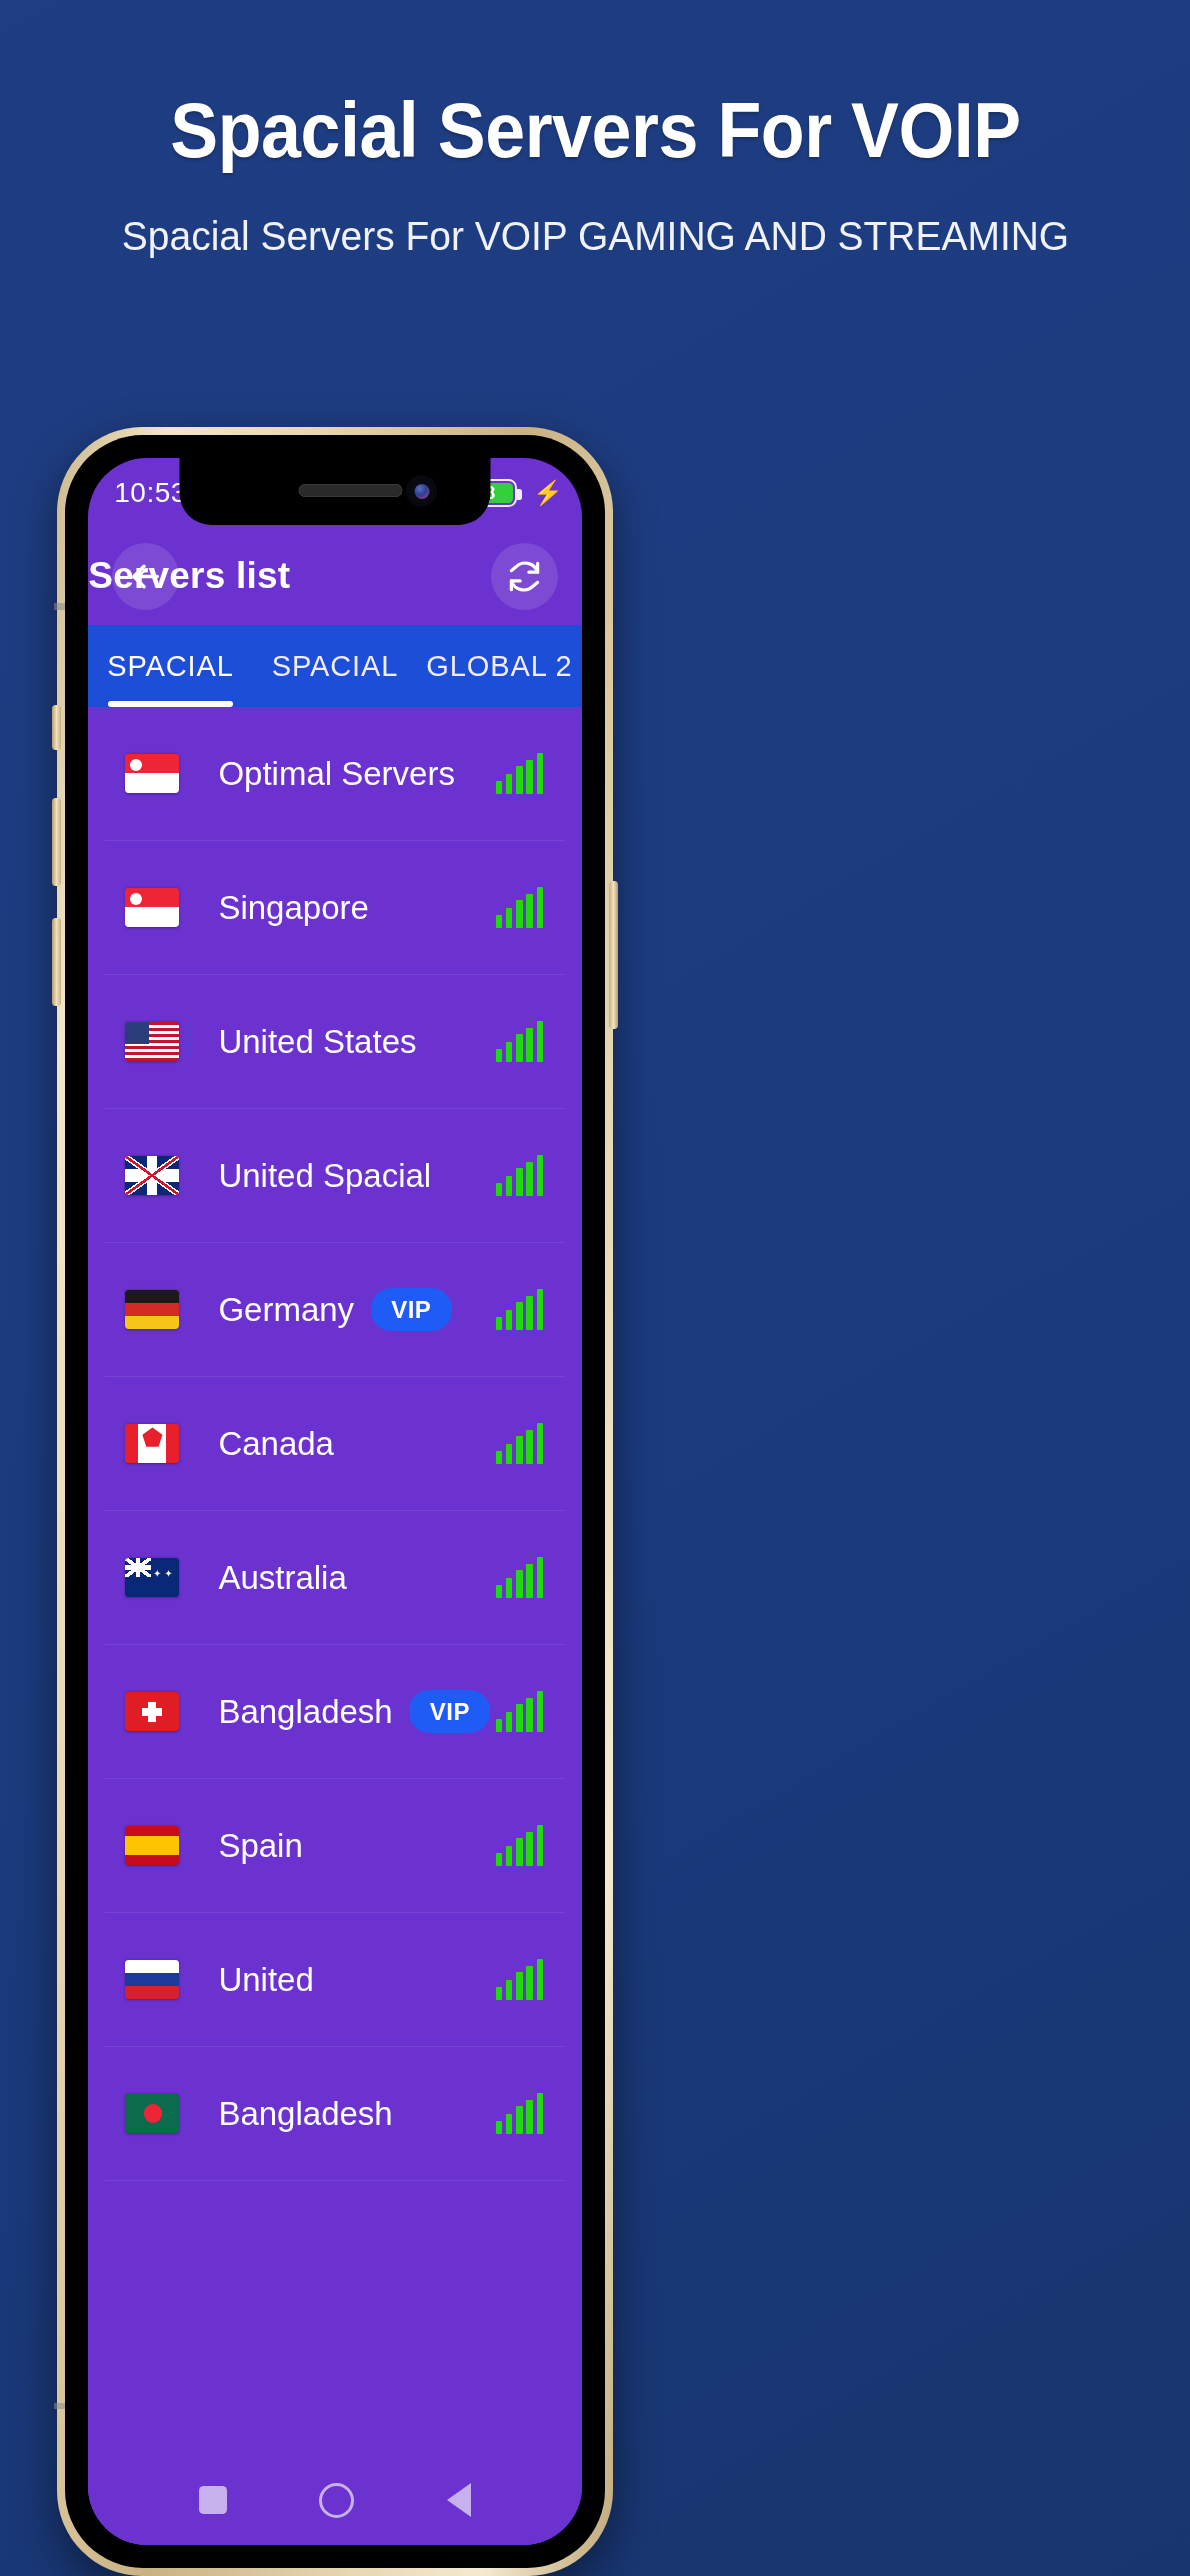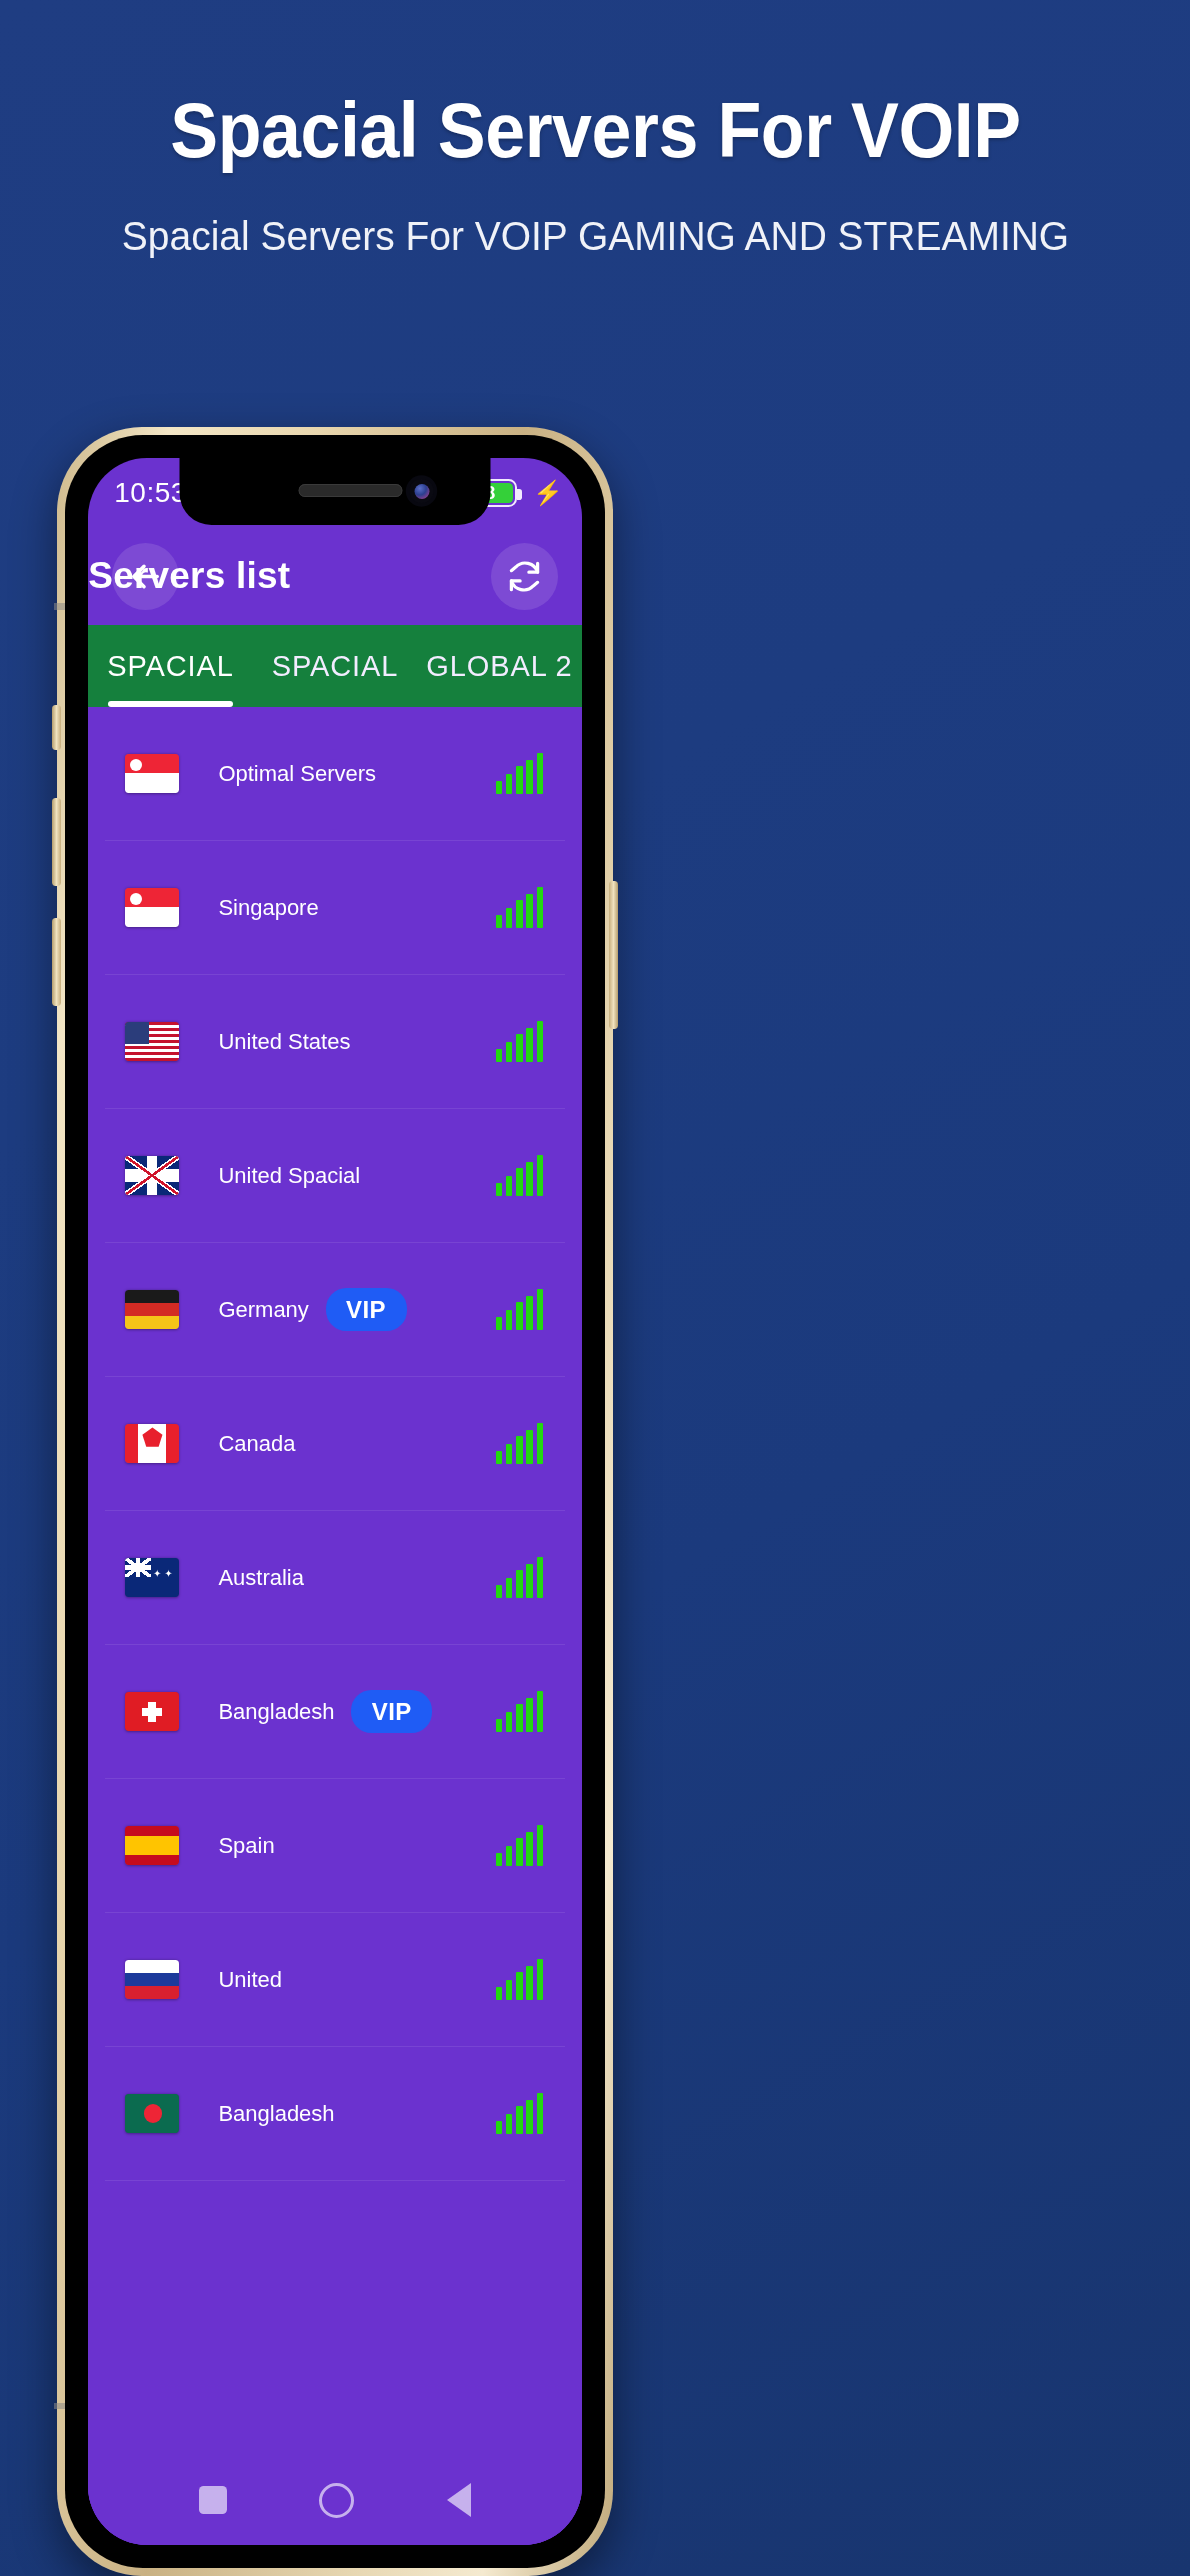--- a/index.html
+++ b/index.html
@@ -141,21 +141,21 @@
     display:flex; align-items:center; justify-content:center;
   }
   .appbar-title{
     font-size:37px; font-weight:bold; color:#fff; letter-spacing:0.2px;
     position:absolute; left:0; right:0; text-align:left;
   }
 
   
   .tabs{
     position:absolute; left:0; right:0; top:167px; height:82px;
-    display:flex; background:#15803d; z-index:9;
+    display:flex; background:#1d4ed8; z-index:9;
   }
   .tab{
     flex:1; text-align:center; color:#fff;
     font-size:29px; font-weight:500; letter-spacing:0.9px;
     position:relative; height:100%;
     display:flex; align-items:center; justify-content:center;
   }
   .tab.inactive{ color:#f2ecff; }
   .tab-underline{
     position:absolute; bottom:0; left:12%; width:76%; height:6.5px;
@@ -174,21 +174,21 @@
     position:relative;
   }
   .flag{
     width:54px; height:39px; margin-left:20.4px; flex:none;
     border-radius:3.7px; overflow:hidden; position:relative;
     box-shadow:0 0.9px 2.8px rgba(0,0,0,.35);
     background:#fff;
   }
   .row-name{
     margin-left:39px; color:#fff;
-    font-size:22px; font-weight:500; white-space:nowrap;
+    font-size:33px; font-weight:500; white-space:nowrap;
   }
   .vip{
     margin-left:16.7px; background:#1f5cf5; color:#fff;
     font-size:24px; font-weight:bold; letter-spacing:0.5px;
     padding:7.4px 20.4px; border-radius:20.4px;
   }
   .signal{
     margin-left:auto; margin-right:22px;
     display:flex; align-items:flex-end; gap:3.7px; height:41px;
   }

